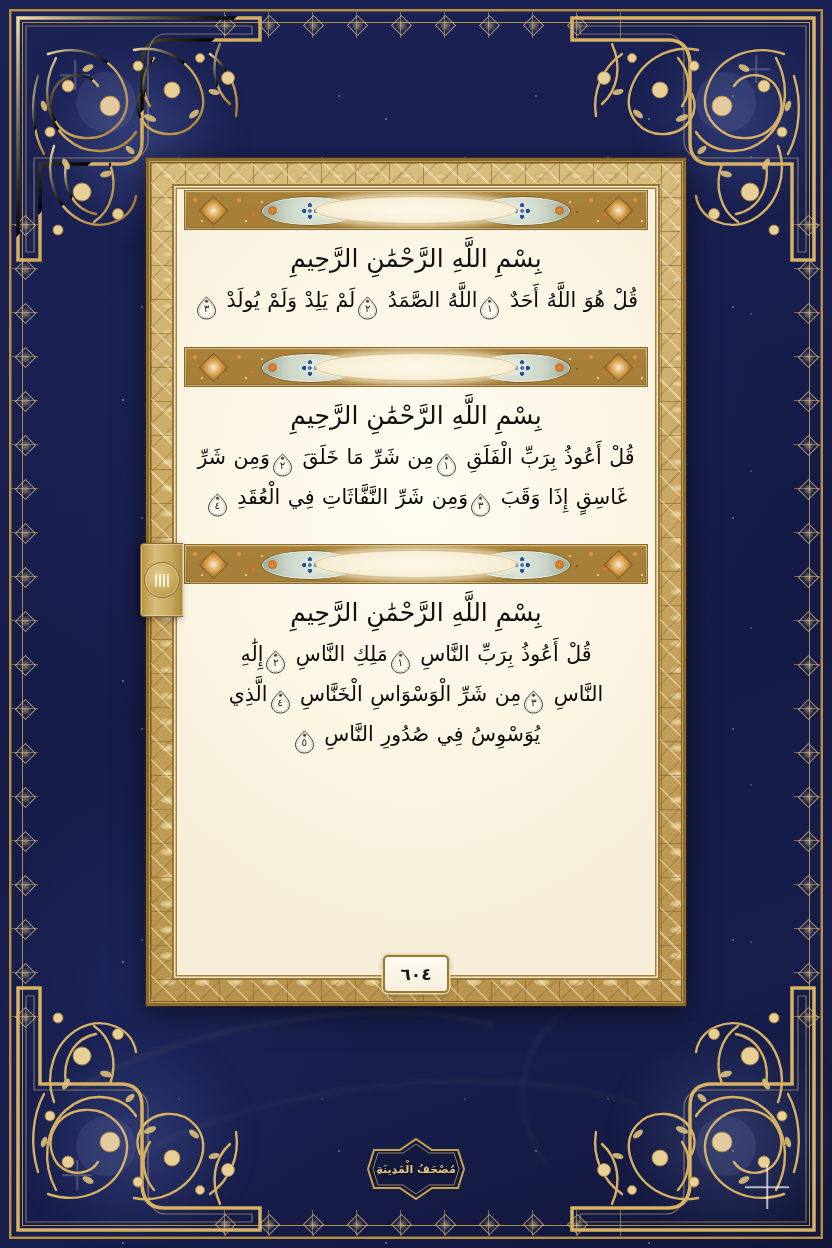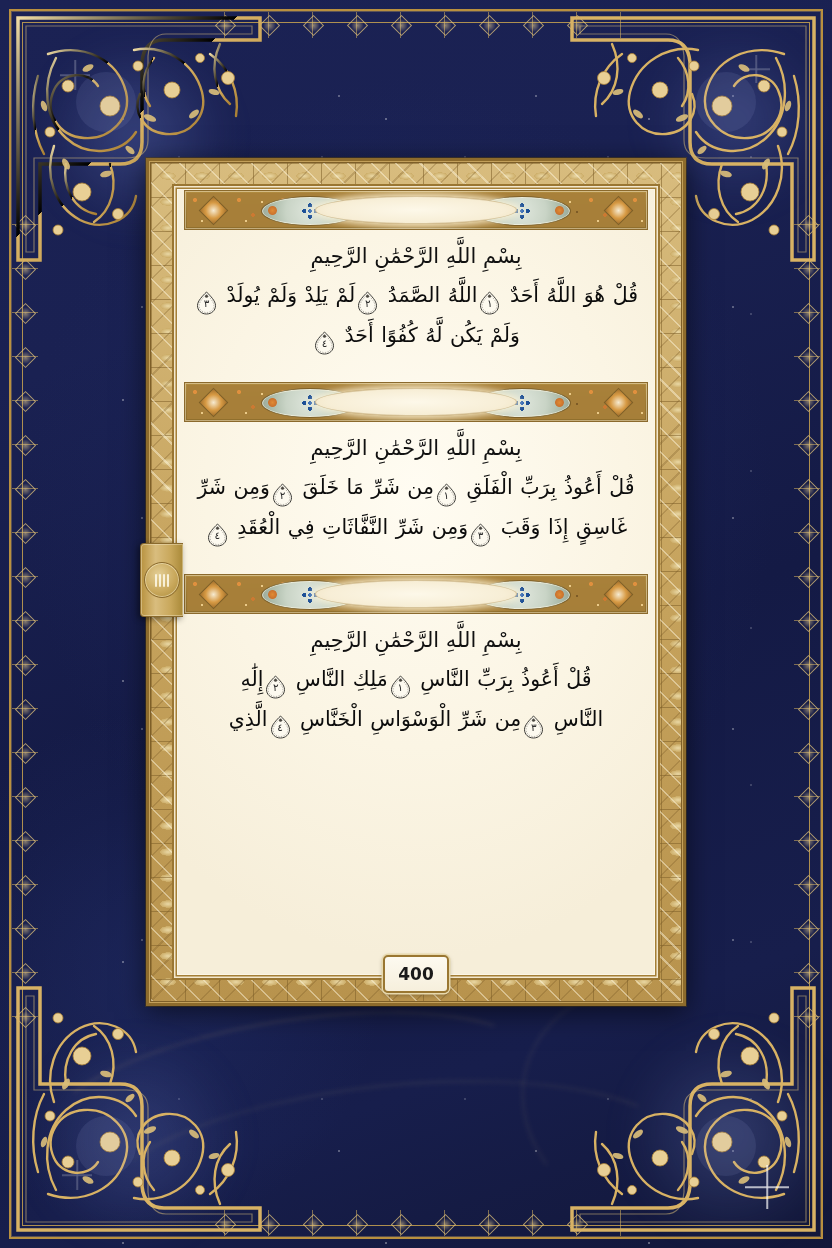--- a/index.html
+++ b/index.html
@@ -330,21 +330,21 @@
     direction: rtl;
     letter-spacing: -.5px;
   }
 
   
   .surah-block { padding: 0 2px; }
   .basmala {
     text-align: center;
     direction: rtl;
     font-family: "DejaVu Sans", sans-serif;
-    font-size: 21px;
+    font-size: 25px;
     color: #111;
     margin: 14px 0 8px;
     white-space: nowrap;
     letter-spacing: -1px;
   }
   .verses {
     direction: rtl;
     text-align: center;
     font-family: "DejaVu Sans", sans-serif;
     font-size: 20.5px;
@@ -762,25 +762,20 @@
                   <circle cx="10.5" cy="5.2" r="1.5" fill="#4a4740"></circle>
                 </svg><span>١</span></span><span>اللَّهُ الصَّمَدُ </span><span class="ayah-mark"><svg width="21" height="24" viewBox="0 0 21 24" xmlns="http://www.w3.org/2000/svg">
                   <path d="M10.5 1 C14.5 5 19.5 10 19.5 14.5 C19.5 19.5 15.5 23 10.5 23 C5.5 23 1.5 19.5 1.5 14.5 C1.5 10 6.5 5 10.5 1 Z" fill="#fdfaf0" stroke="#3b3a36" stroke-width="1"></path>
                   <path d="M10.5 3.2 C13.9 6.6 17.9 11 17.9 14.6 C17.9 18.7 14.6 21.5 10.5 21.5 C6.4 21.5 3.1 18.7 3.1 14.6 C3.1 11 7.1 6.6 10.5 3.2 Z" fill="none" stroke="#8a857c" stroke-width=".6" stroke-dasharray="1.4 1.2"></path>
                   <circle cx="10.5" cy="5.2" r="1.5" fill="#4a4740"></circle>
                 </svg><span>٢</span></span><span>لَمْ يَلِدْ وَلَمْ يُولَدْ </span><span class="ayah-mark"><svg width="21" height="24" viewBox="0 0 21 24" xmlns="http://www.w3.org/2000/svg">
                   <path d="M10.5 1 C14.5 5 19.5 10 19.5 14.5 C19.5 19.5 15.5 23 10.5 23 C5.5 23 1.5 19.5 1.5 14.5 C1.5 10 6.5 5 10.5 1 Z" fill="#fdfaf0" stroke="#3b3a36" stroke-width="1"></path>
                   <path d="M10.5 3.2 C13.9 6.6 17.9 11 17.9 14.6 C17.9 18.7 14.6 21.5 10.5 21.5 C6.4 21.5 3.1 18.7 3.1 14.6 C3.1 11 7.1 6.6 10.5 3.2 Z" fill="none" stroke="#8a857c" stroke-width=".6" stroke-dasharray="1.4 1.2"></path>
                   <circle cx="10.5" cy="5.2" r="1.5" fill="#4a4740"></circle>
                 </svg><span>٣</span></span></div>
-            <div><span>وَلَمْ يَكُن لَّهُ كُفُوًا أَحَدٌ </span><span class="ayah-mark"><svg width="21" height="24" viewBox="0 0 21 24" xmlns="http://www.w3.org/2000/svg">
-                  <path d="M10.5 1 C14.5 5 19.5 10 19.5 14.5 C19.5 19.5 15.5 23 10.5 23 C5.5 23 1.5 19.5 1.5 14.5 C1.5 10 6.5 5 10.5 1 Z" fill="#fdfaf0" stroke="#3b3a36" stroke-width="1"></path>
-                  <path d="M10.5 3.2 C13.9 6.6 17.9 11 17.9 14.6 C17.9 18.7 14.6 21.5 10.5 21.5 C6.4 21.5 3.1 18.7 3.1 14.6 C3.1 11 7.1 6.6 10.5 3.2 Z" fill="none" stroke="#8a857c" stroke-width=".6" stroke-dasharray="1.4 1.2"></path>
-                  <circle cx="10.5" cy="5.2" r="1.5" fill="#4a4740"></circle>
-                </svg><span>٤</span></span></div>
           </div>
         </div>
         <div class="surah-gap"></div>
         <div class="surah-block">
           <div class="surah-header">
             <div class="hdr-diamond d-left"></div>
             <div class="hdr-diamond d-right"></div>
             <div class="hdr-medallion m-left">
               <div class="petal" style="left:6px;top:9px"></div>
               <div class="petal" style="right:6px;top:9px"></div>
@@ -845,32 +840,44 @@
                 </svg><span>٢</span></span><span>إِلَٰهِ </span></div>
             <div><span>النَّاسِ </span><span class="ayah-mark"><svg width="21" height="24" viewBox="0 0 21 24" xmlns="http://www.w3.org/2000/svg">
                   <path d="M10.5 1 C14.5 5 19.5 10 19.5 14.5 C19.5 19.5 15.5 23 10.5 23 C5.5 23 1.5 19.5 1.5 14.5 C1.5 10 6.5 5 10.5 1 Z" fill="#fdfaf0" stroke="#3b3a36" stroke-width="1"></path>
                   <path d="M10.5 3.2 C13.9 6.6 17.9 11 17.9 14.6 C17.9 18.7 14.6 21.5 10.5 21.5 C6.4 21.5 3.1 18.7 3.1 14.6 C3.1 11 7.1 6.6 10.5 3.2 Z" fill="none" stroke="#8a857c" stroke-width=".6" stroke-dasharray="1.4 1.2"></path>
                   <circle cx="10.5" cy="5.2" r="1.5" fill="#4a4740"></circle>
                 </svg><span>٣</span></span><span>مِن شَرِّ الْوَسْوَاسِ الْخَنَّاسِ </span><span class="ayah-mark"><svg width="21" height="24" viewBox="0 0 21 24" xmlns="http://www.w3.org/2000/svg">
                   <path d="M10.5 1 C14.5 5 19.5 10 19.5 14.5 C19.5 19.5 15.5 23 10.5 23 C5.5 23 1.5 19.5 1.5 14.5 C1.5 10 6.5 5 10.5 1 Z" fill="#fdfaf0" stroke="#3b3a36" stroke-width="1"></path>
                   <path d="M10.5 3.2 C13.9 6.6 17.9 11 17.9 14.6 C17.9 18.7 14.6 21.5 10.5 21.5 C6.4 21.5 3.1 18.7 3.1 14.6 C3.1 11 7.1 6.6 10.5 3.2 Z" fill="none" stroke="#8a857c" stroke-width=".6" stroke-dasharray="1.4 1.2"></path>
                   <circle cx="10.5" cy="5.2" r="1.5" fill="#4a4740"></circle>
                 </svg><span>٤</span></span><span>الَّذِي </span></div>
+            <div><span>يُوَسْوِسُ فِي صُدُورِ النَّاسِ </span><span class="ayah-mark"><svg width="21" height="24" viewBox="0 0 21 24" xmlns="http://www.w3.org/2000/svg">
+                  <path d="M10.5 1 C14.5 5 19.5 10 19.5 14.5 C19.5 19.5 15.5 23 10.5 23 C5.5 23 1.5 19.5 1.5 14.5 C1.5 10 6.5 5 10.5 1 Z" fill="#fdfaf0" stroke="#3b3a36" stroke-width="1"></path>
+                  <path d="M10.5 3.2 C13.9 6.6 17.9 11 17.9 14.6 C17.9 18.7 14.6 21.5 10.5 21.5 C6.4 21.5 3.1 18.7 3.1 14.6 C3.1 11 7.1 6.6 10.5 3.2 Z" fill="none" stroke="#8a857c" stroke-width=".6" stroke-dasharray="1.4 1.2"></path>
+                  <circle cx="10.5" cy="5.2" r="1.5" fill="#4a4740"></circle>
+                </svg><span>٥</span></span></div>
           </div>
         </div>
       </div>
 
     <div class="page-number">
-      <span>400</span>
+      <span>٦٠٤</span>
     </div>
   </div>
 
   <div class="bookmark">
     <div class="medallion">
       <i></i>
         <i></i>
         <i></i>
         <i></i>
     </div>
   </div>
 
+  <div class="emblem">
+    <svg viewBox="0 0 116 66" xmlns="http://www.w3.org/2000/svg">
+      <path d="M58 3 L74 14 L100 14 L106 33 L100 52 L74 52 L58 63 L42 52 L16 52 L10 33 L16 14 L42 14 Z" fill="rgba(20,26,62,.85)" stroke="#c9a350" stroke-width="2"></path>
+      <path d="M58 8 L71 17 L96 17 L101 33 L96 49 L71 49 L58 58 L45 49 L20 49 L15 33 L20 17 L45 17 Z" fill="none" stroke="rgba(226,196,124,.6)" stroke-width="1"></path>
+    </svg>
+    <div class="emblem-text">مُصْحَفُ الْمَدِينَةِ</div>
+  </div>
 
 </div>
 
 </body></html>

